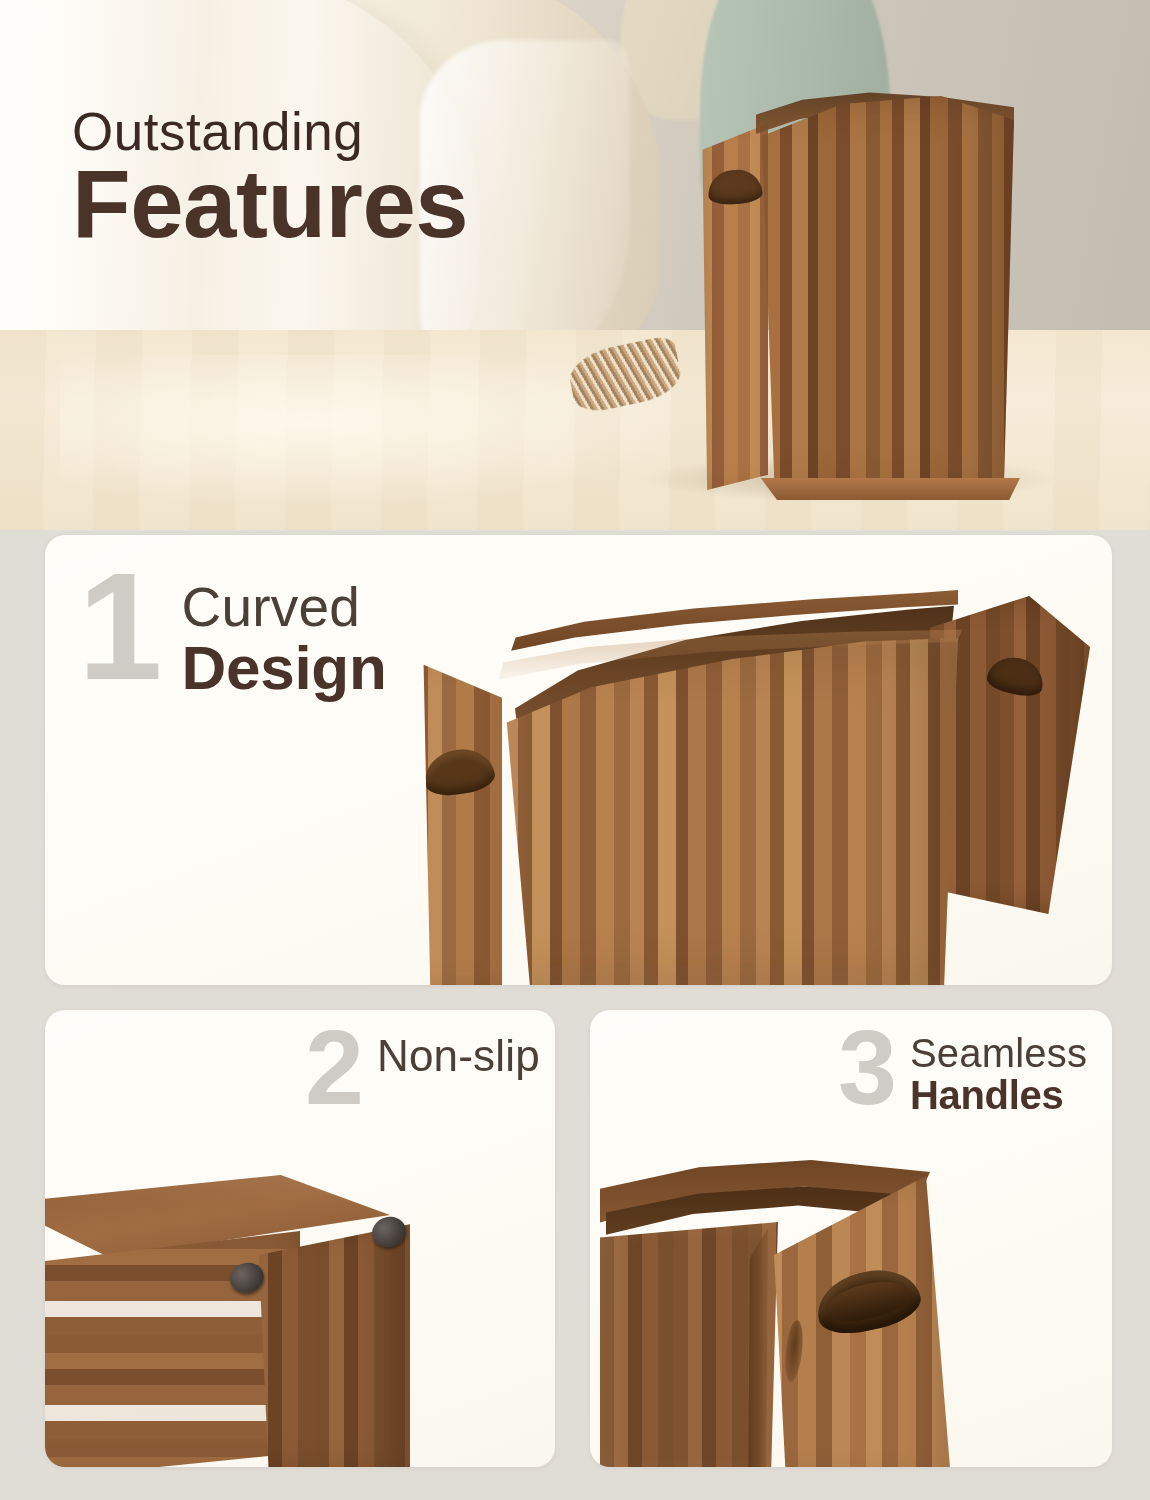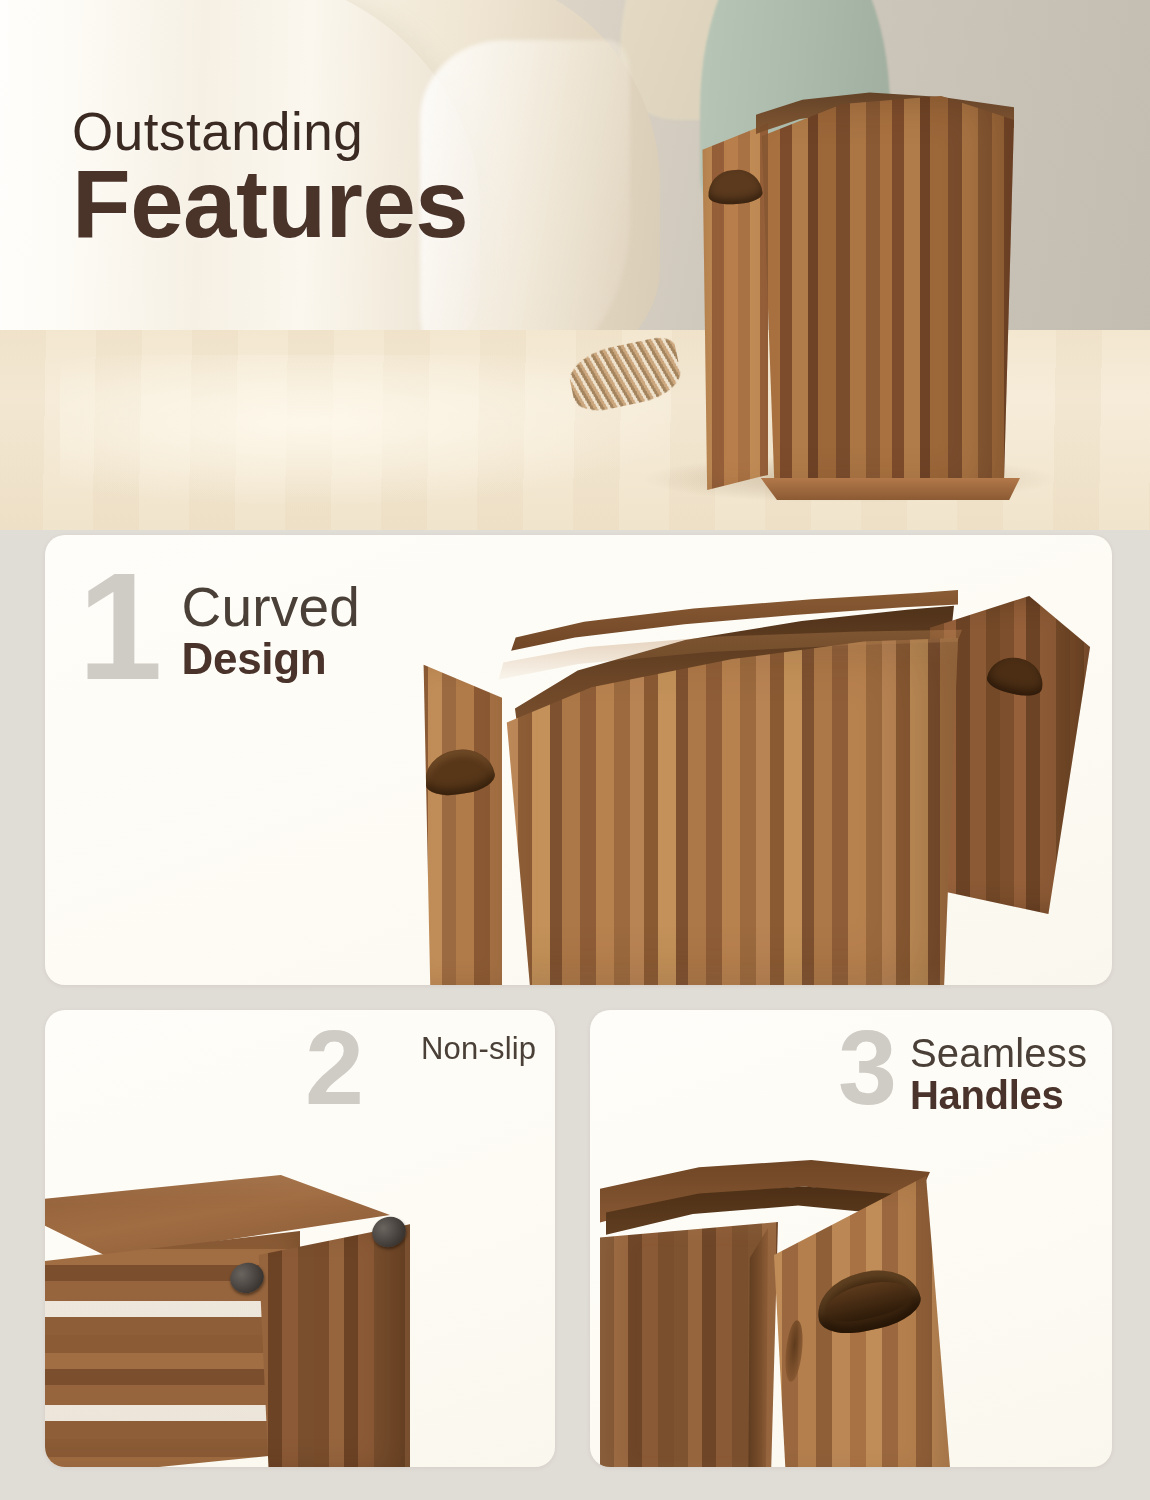--- a/index.html
+++ b/index.html
@@ -148,26 +148,26 @@
     letter-spacing:-3px;
   }
   .feat-words { display:flex; flex-direction:column; }
   .feat-thin  { font-weight:300; color:#4a4038; letter-spacing:.2px; }
   .feat-bold  { font-weight:700; color:#49332a; letter-spacing:-.3px; }
 
   
   #label1 { left:78px; top:578px; }
   #label1 .feat-num  { font-size:152px; margin-right:22px; margin-top:-14px; }
   #label1 .feat-thin { font-size:55px; line-height:1.08; }
-  #label1 .feat-bold { font-size:44px; line-height:1.08; margin-top:-2px; }
+  #label1 .feat-bold { font-size:62px; line-height:1.08; margin-top:-2px; }
 
   
   #label2 { left:305px; top:1032px; }
   #label2 .feat-num  { font-size:106px; margin-right:16px; margin-top:-8px; }
-  #label2 .feat-thin { font-size:31px; line-height:1.08;margin-left:44px; }
+  #label2 .feat-thin { font-size:44px; line-height:1.08; }
   #label2 .feat-bold { font-size:46px; line-height:1.08; margin-top:-1px; }
 
   
   #label3 { left:838px; top:1032px; }
   #label3 .feat-num  { font-size:106px; margin-right:16px; margin-top:-8px; }
   #label3 .feat-thin { font-size:40px; line-height:1.08; }
   #label3 .feat-bold { font-size:40px; line-height:1.08; margin-top:-1px; }
 
   
   .bin1 { position:absolute; left:345px; top:45px; width:700px; height:410px; }

